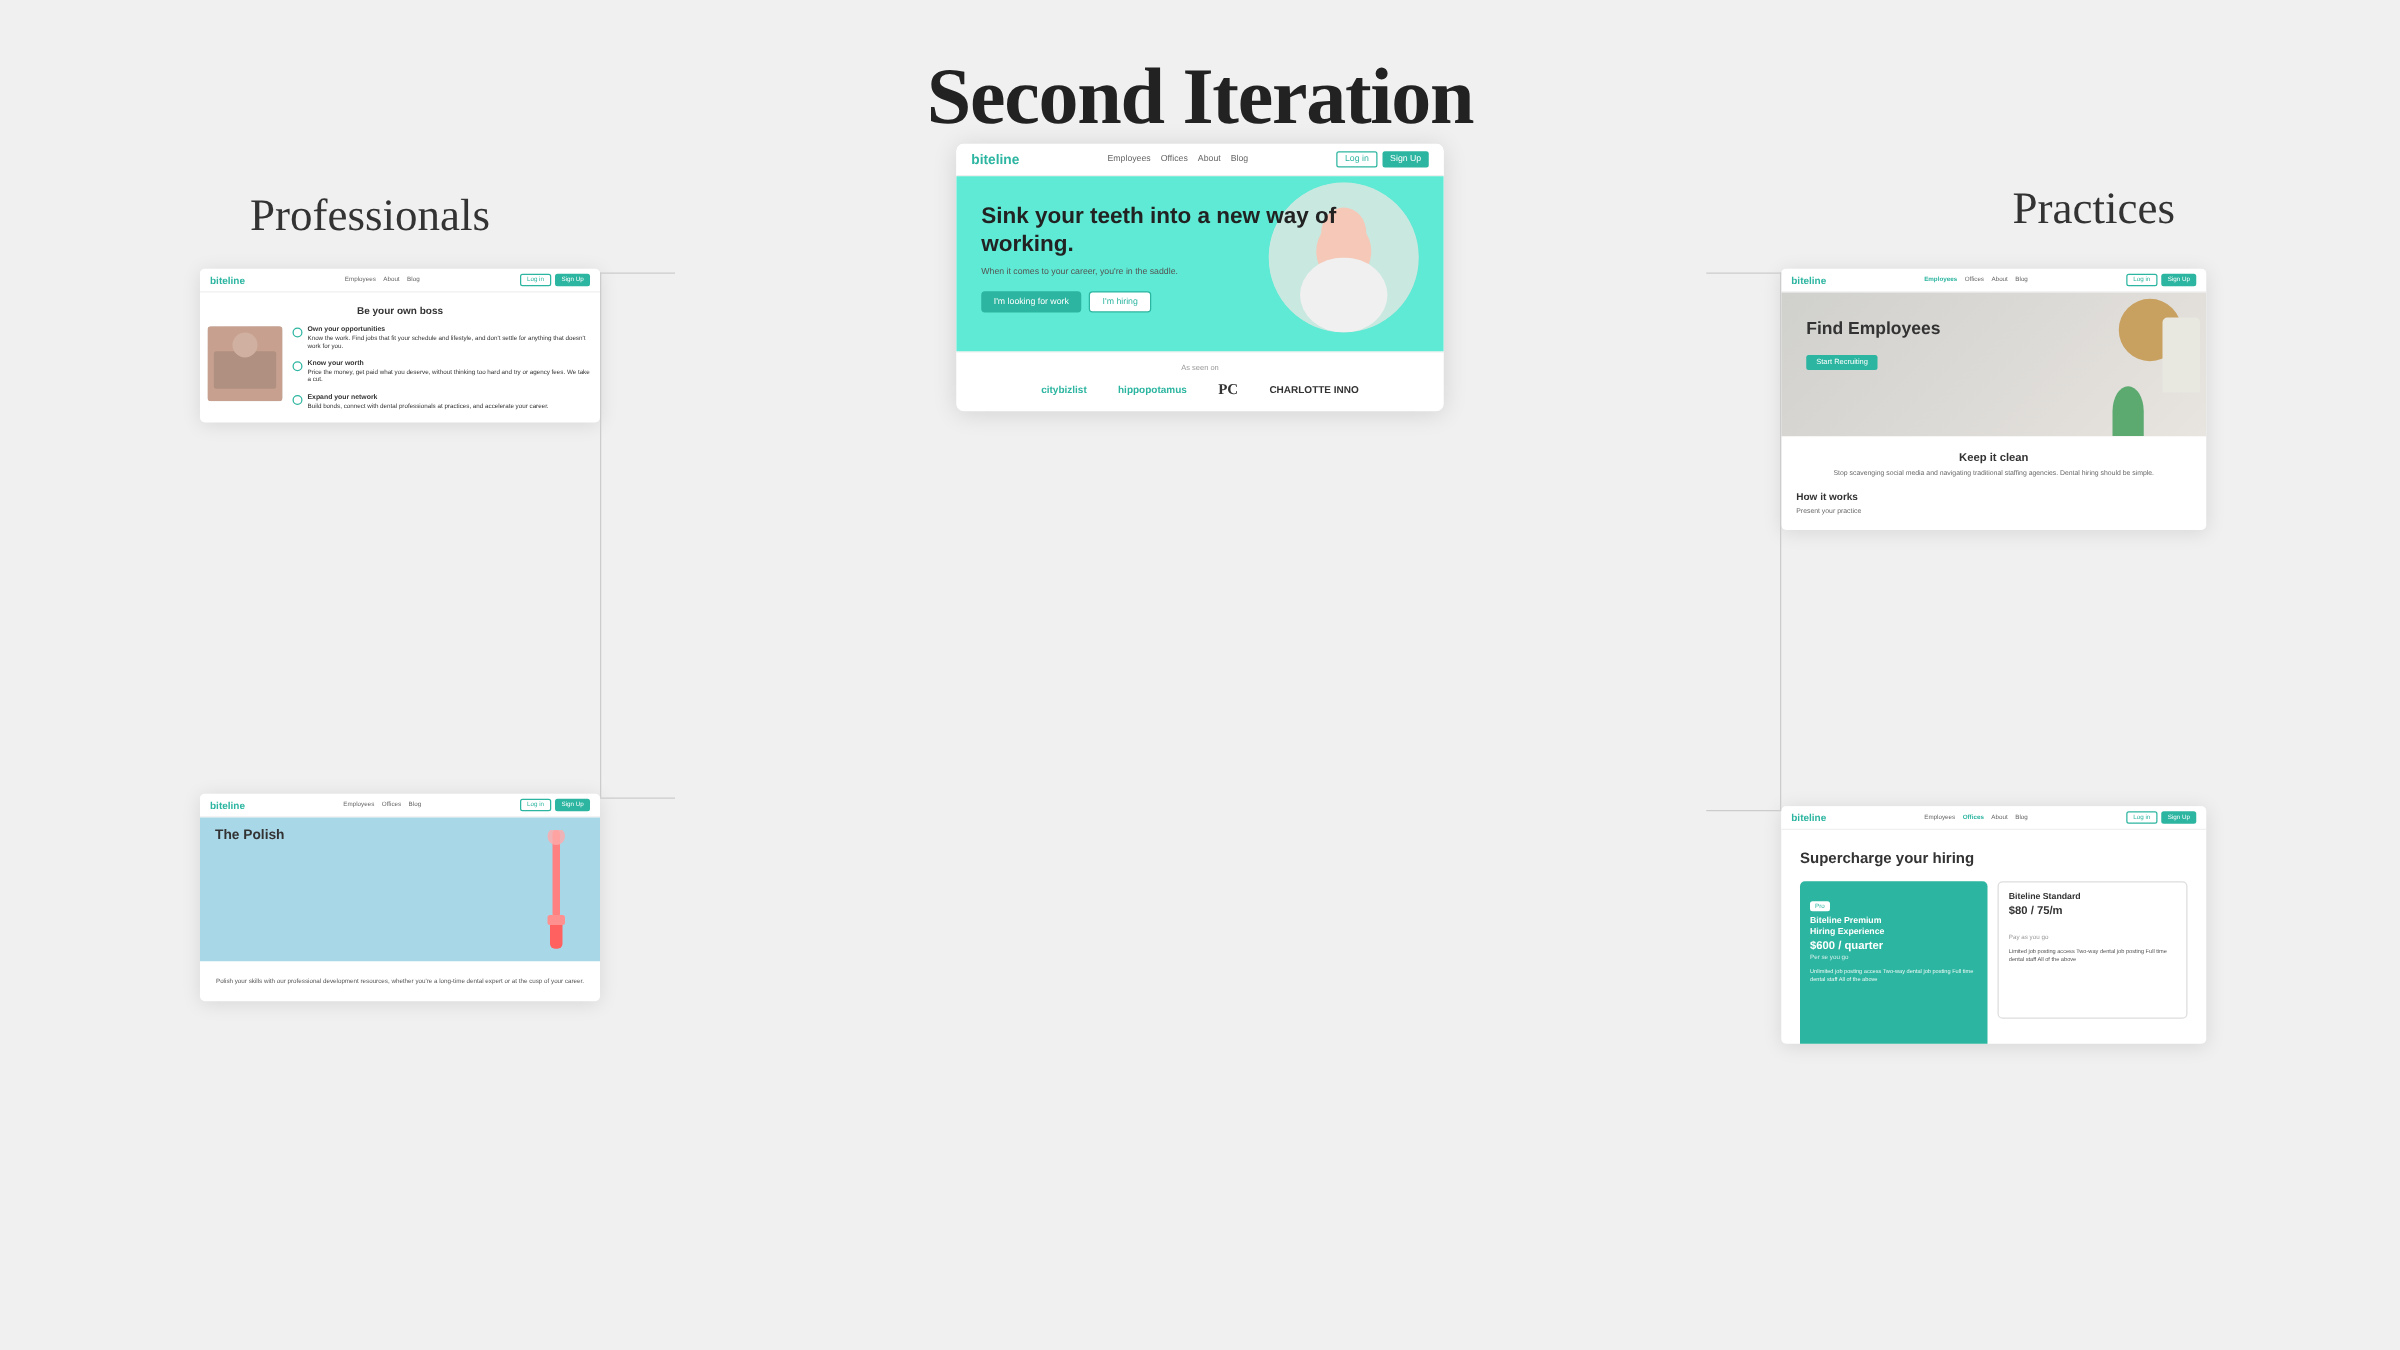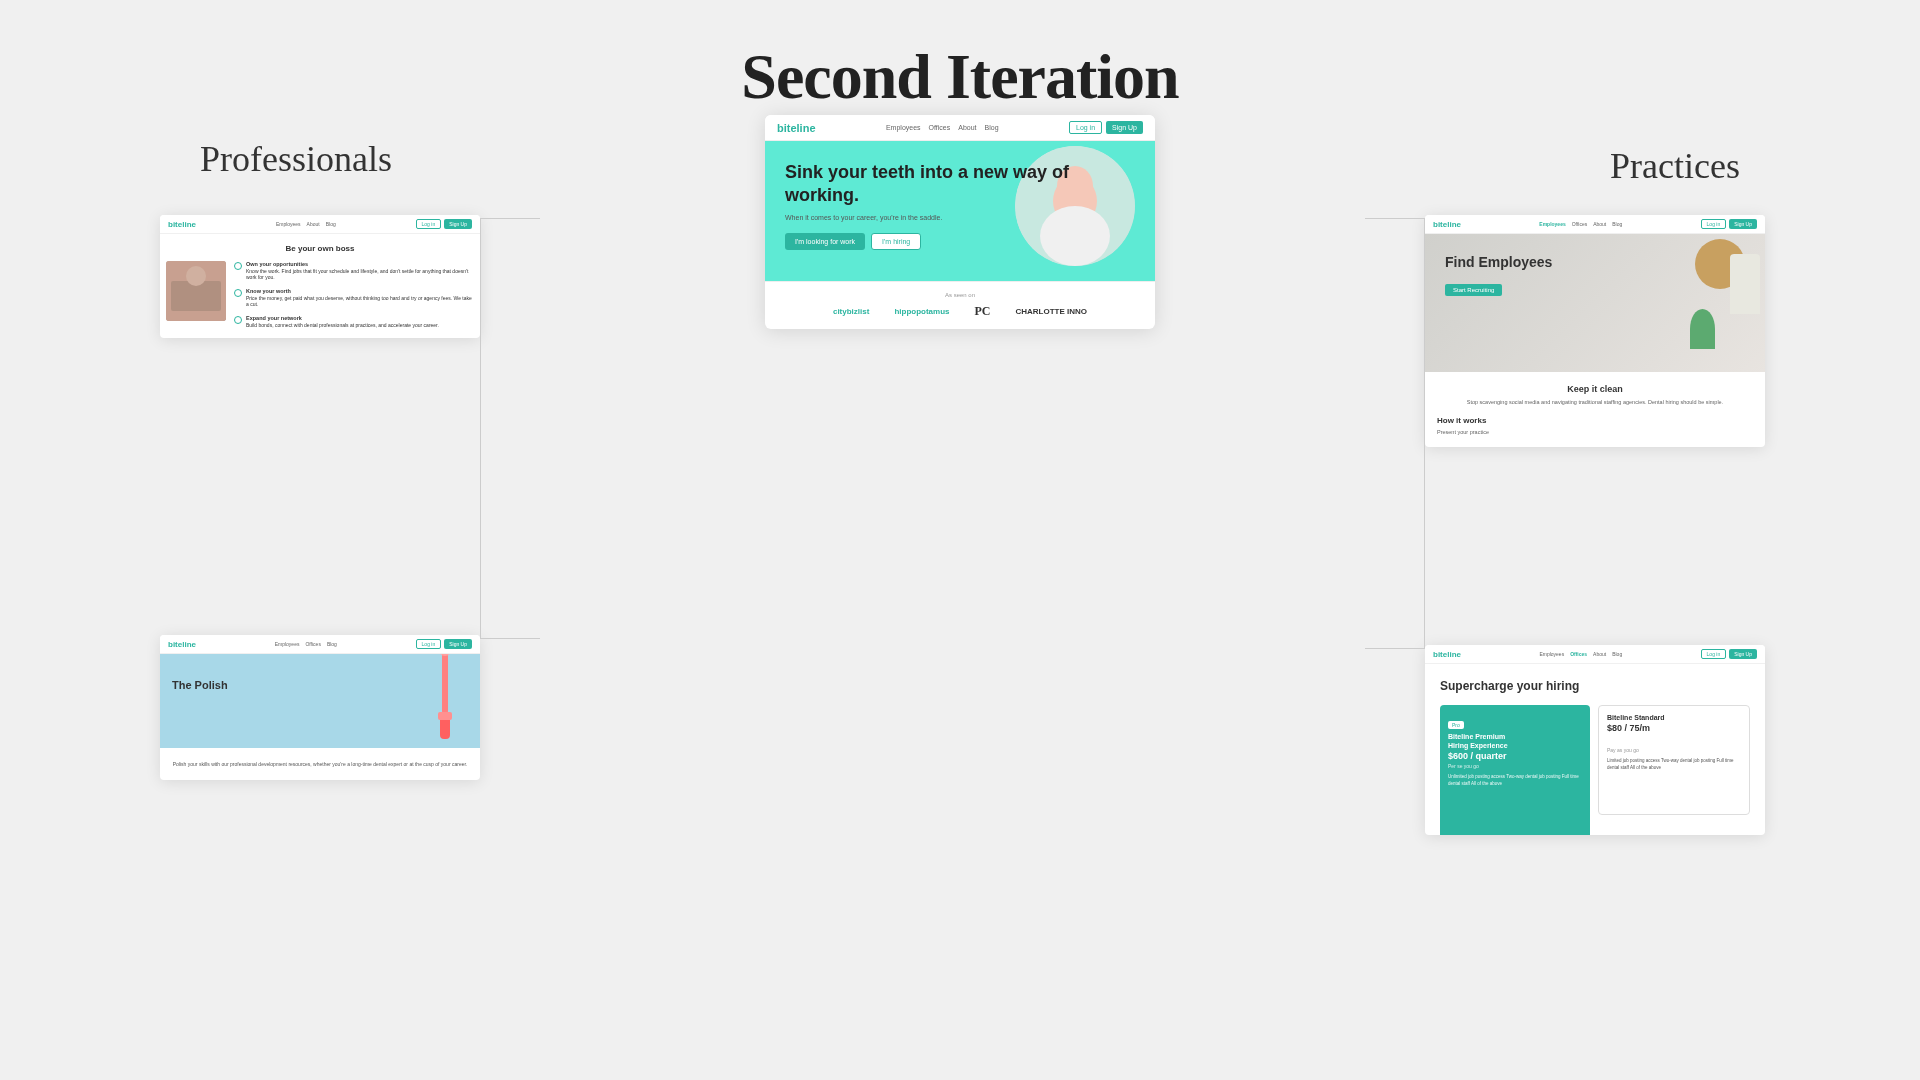--- a/index.html
+++ b/index.html
@@ -28,21 +28,21 @@
     .col-label {
       font-size: 36px;
       font-weight: 400;
       color: #333;
       font-family: 'Georgia', serif;
     }
 
     .professionals-label {
       position: absolute;
       left: 200px;
-      top: 138px;
+      top: 151px;
       font-family: Liberation Serif, serif;
     }
 
     .practices-label {
       position: absolute;
       right: 180px;
       top: 145px;
     }
 
     
@@ -396,22 +396,22 @@
       left: 160px;
       width: 320px;
       background: #fff;
       border-radius: 4px;
       box-shadow: 0 2px 15px rgba(0,0,0,0.1);
       overflow: hidden;
     }
 
     .mini-hero-blue {
       background: #a8d8e8;
-      padding: 25px 12px 0 12px;
-      height: 94px;
+      padding: 8px 12px 0 12px;
+      height: 115px;
       display: flex;
       position: relative;
       overflow: hidden;
     }
 
     .mini-hero-blue-text {
       font-size: 11px;
       font-weight: 700;
       color: #333;
       font-family: sans-serif;
@@ -441,21 +441,21 @@
       top: 215px;
       right: 155px;
       width: 340px;
       background: #fff;
       border-radius: 4px;
       box-shadow: 0 2px 15px rgba(0,0,0,0.1);
       overflow: hidden;
     }
 
     .right-hero-gray {
-      height: 138px;
+      height: 115px;
       background: linear-gradient(135deg, #d0d0cc 0%, #e8e4e0 100%);
       position: relative;
       overflow: hidden;
     }
 
     .right-hero-content {
       position: absolute;
       top: 20px;
       left: 20px;
     }

